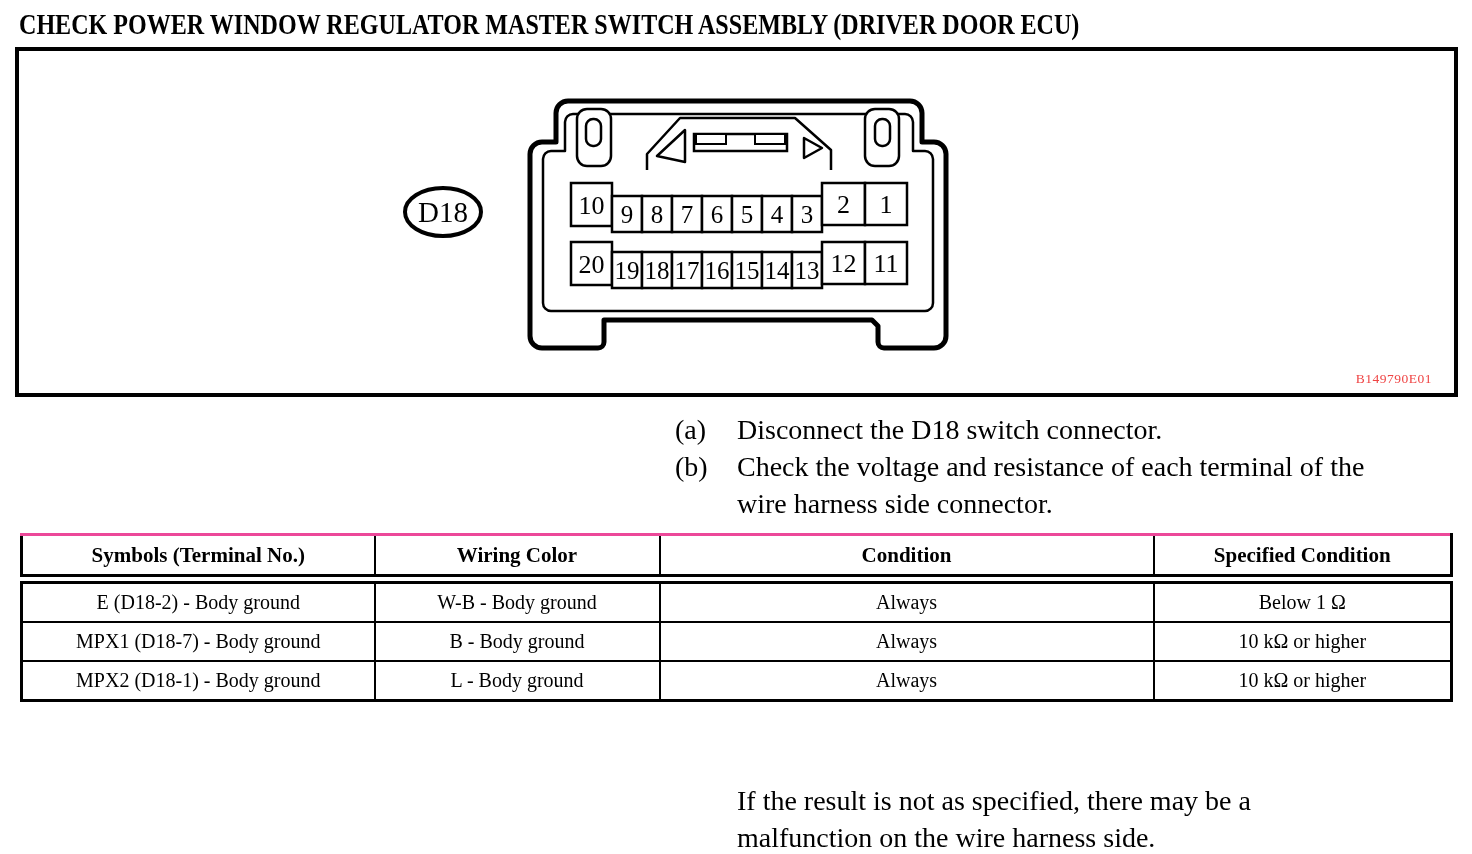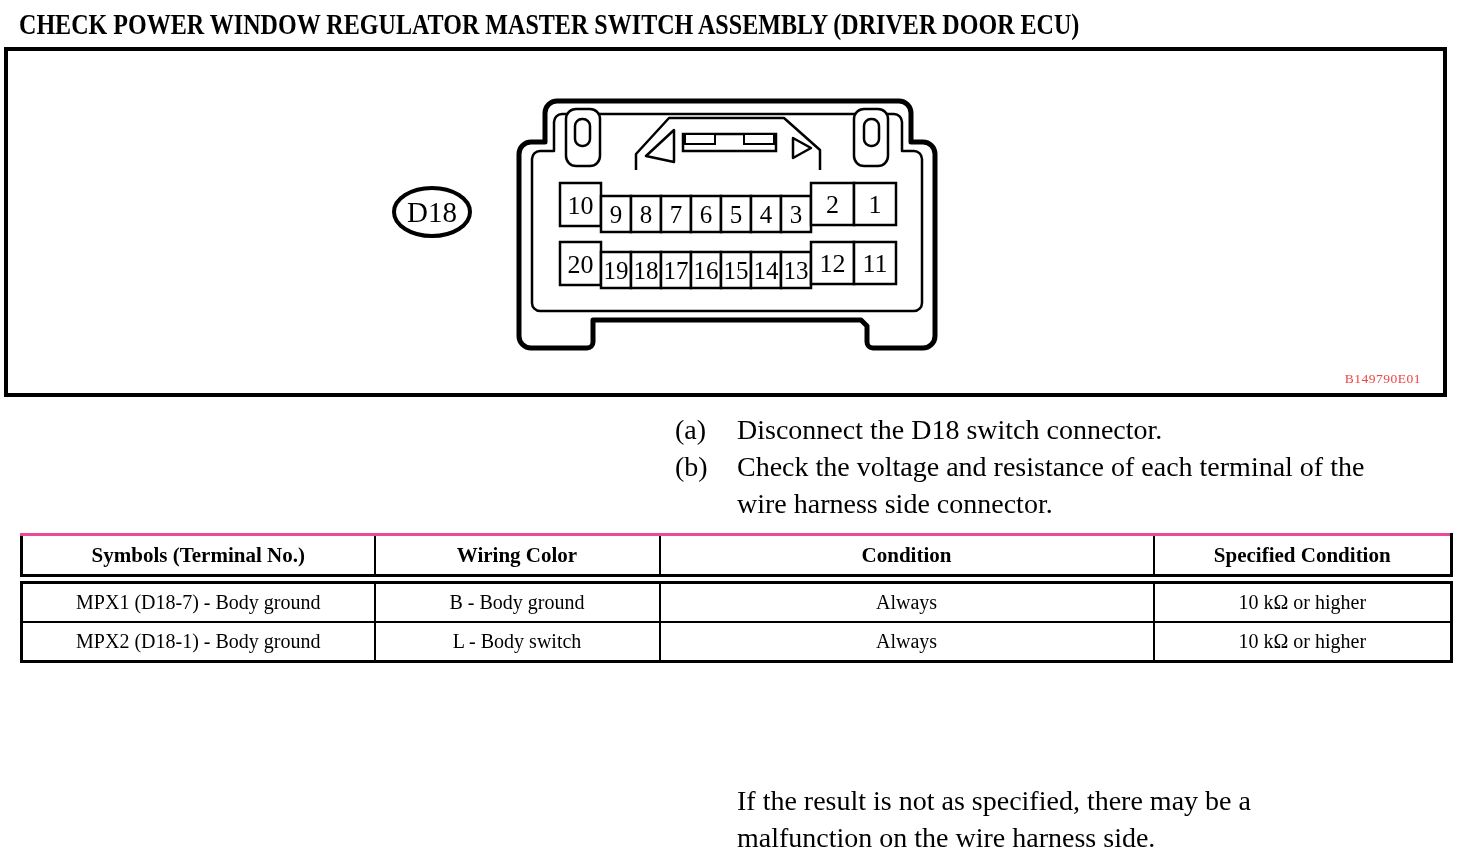--- a/index.html
+++ b/index.html
@@ -4,21 +4,21 @@
 <style>
   html,body{margin:0;padding:0;background:#ffffff;}
   #page{position:relative;width:1472px;height:854px;background:#fff;overflow:hidden;
         font-family:Liberation Serif, serif;color:#000;}
 
   
   #title{position:absolute;left:19px;top:8px;font-size:29px;font-weight:bold;
          white-space:nowrap;letter-spacing:0px;transform:scaleX(.83);transform-origin:left top;}
 
   
-  #figure-box{position:absolute;left:4px;top:47px;width:1435px;height:342px;
+  #figure-box{position:absolute;left:15px;top:47px;width:1435px;height:342px;
               border:4px solid #000;background:#fff;}
   #figure-box svg{position:absolute;left:0;top:0;}
   #figure-code{position:absolute;right:22px;bottom:6px;font-size:13.5px;color:#ef4444;
                letter-spacing:.5px;}
 
   
   #steps{position:absolute;left:675px;top:411px;width:745px;font-size:28px;line-height:37px;}
   .step{display:flex;}
   .step .marker{width:62px;flex:0 0 62px;}
   .step .stext{width:680px;}
@@ -142,28 +142,34 @@
     <thead>
         <tr>
           <th>Symbols (Terminal No.)</th>
           <th>Wiring Color</th>
           <th>Condition</th>
           <th>Specified Condition</th>
         </tr>
       </thead>
     <tbody>
         <tr>
+          <td>E (D18-2) - Body ground</td>
+          <td>W-B - Body ground</td>
+          <td>Always</td>
+          <td>Below 1 Ω</td>
+        </tr>
+        <tr>
           <td>MPX1 (D18-7) - Body ground</td>
           <td>B - Body ground</td>
           <td>Always</td>
           <td>10 kΩ or higher</td>
         </tr>
         <tr>
           <td>MPX2 (D18-1) - Body ground</td>
-          <td>L - Body switch</td>
+          <td>L - Body ground</td>
           <td>Always</td>
           <td>10 kΩ or higher</td>
         </tr>
       </tbody>
   </table>
 
   <div id="note">If the result is not as specified, there may be a malfunction on the wire harness side.</div>
 </div>
 
 </body></html>

